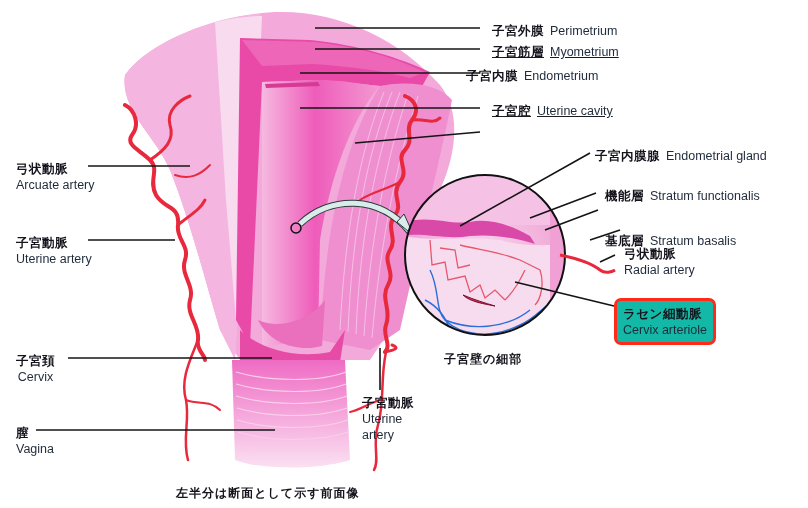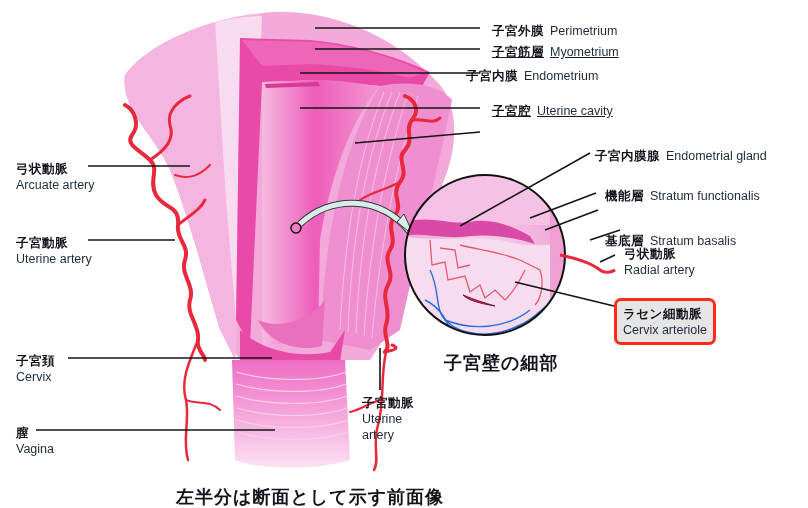--- a/index.html
+++ b/index.html
@@ -4,22 +4,22 @@
 <style>
   html, body { margin:0; padding:0; background:#ffffff; }
   #stage { position:relative; width:800px; height:508px; overflow:hidden; background:#ffffff;
            font-family:"DejaVu Sans","Liberation Sans",sans-serif; color:#1a1a24; }
   svg.art { position:absolute; left:0; top:0; }
   .lbl { position:absolute; white-space:nowrap; line-height:1.25; }
   .jp { font-weight:bold; font-size:12.5px; letter-spacing:0.5px; color:#15131c; }
   .en { font-size:12.5px; color:#1f2a3a; font-family:"Liberation Sans","DejaVu Sans",sans-serif; }
   .inline .en { margin-left:6px; }
   .block .en { display:block; }
-  .caption { font-weight:bold; font-size:18px; letter-spacing:1px; color:#15131c; }
-  .highlight { position:absolute; border:3px solid #ff2a1a; border-radius:7px; background:#e5e5e5;
+  .caption { font-weight:bold; font-size:12px; letter-spacing:1px; color:#15131c; }
+  .highlight { position:absolute; border:3px solid #ff2a1a; border-radius:7px; background:#14b8a6;
                padding:2px 6px 3px 6px; }
 </style>
 </head>
 <body>
 
 <div id="stage">
 
   <svg class="art" width="808" height="508" viewBox="0 0 808 508">
     <defs>
       <linearGradient id="gUterus" x1="0" y1="0" x2="1" y2="0">
@@ -194,21 +194,21 @@
   <div class="lbl caption" style="left:444px;top:352px;">子宮壁の細部</div>
 
   <div class="lbl block" style="left:16px;top:158px;">
     <span class="jp">弓状動脈</span>
     <span class="en">Arcuate artery</span>
   </div>
   <div class="lbl block" style="left:16px;top:232px;">
     <span class="jp">子宮動脈</span>
     <span class="en">Uterine artery</span>
   </div>
-  <div class="lbl block" style="left:16px;top:350px;">
+  <div class="lbl block" style="left:16px;top:350px;text-align:center;">
     <span class="jp">子宮頚</span>
     <span class="en">Cervix</span>
   </div>
   <div class="lbl block" style="left:16px;top:422px;">
     <span class="jp">膣</span>
     <span class="en">Vagina</span>
   </div>
 
   <div class="lbl block" style="left:362px;top:392px;">
     <span class="jp">子宮動脈</span>

